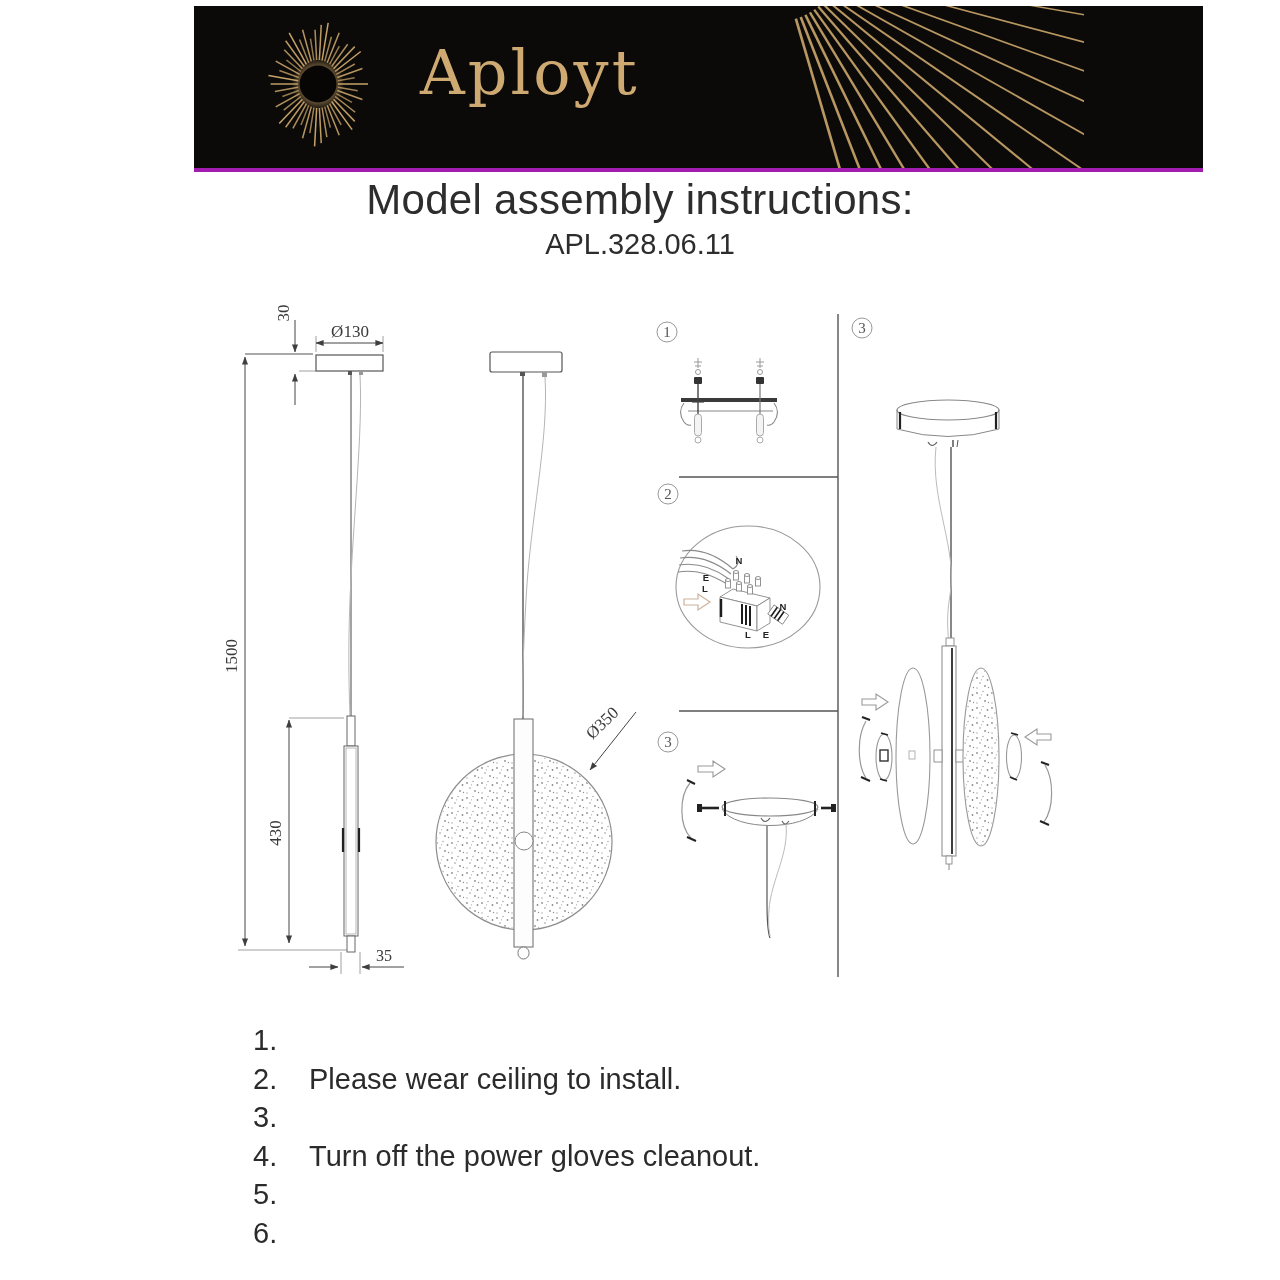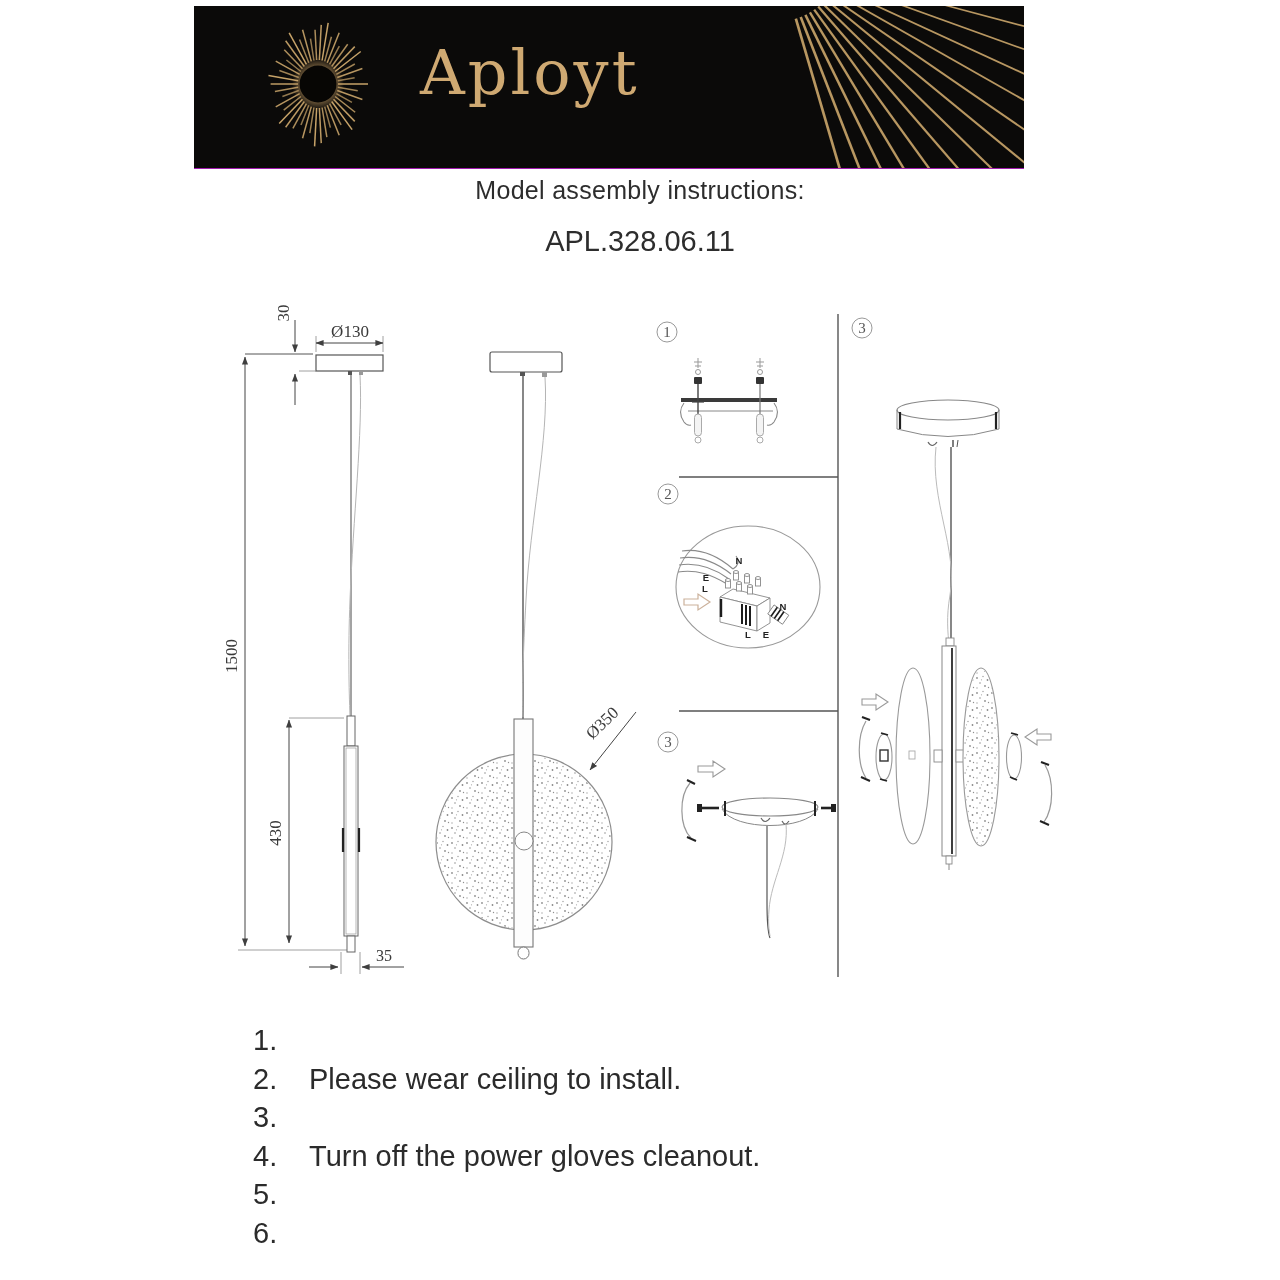--- a/index.html
+++ b/index.html
@@ -1,27 +1,27 @@
 <!DOCTYPE html>
 <html><head>
 <meta charset="utf-8">
 <style>
   html,body{margin:0;padding:0;background:#ffffff;}
   .page{position:relative;width:1280px;height:1280px;background:#ffffff;overflow:hidden;
         font-family:"Liberation Sans",sans-serif;}
   
-  .banner{position:absolute;left:194px;top:6px;width:830px;height:162px;background:#0b0a09;
-          overflow:hidden;border-bottom:1px solid #a21caf;}
+  .banner{position:absolute;left:194px;top:6px;width:1009px;height:162px;background:#0b0a09;
+          overflow:hidden;border-bottom:4px solid #a21caf;}
   .banner svg{position:absolute;left:0;top:0;}
   .brand{position:absolute;left:226px;top:30px;font-family:"DejaVu Serif",serif;
          font-size:62px;font-weight:400;color:#cfa972;letter-spacing:3px;}
   
   .title-block{position:absolute;left:0;top:176px;width:1280px;text-align:center;color:#2d2d2d;}
-  .title-line1{font-size:25px;letter-spacing:.3px;}
-  .title-line2{font-size:29px;margin-top:20px;}
+  .title-line1{font-size:42px;letter-spacing:.3px;}
+  .title-line2{font-size:29px;margin-top:4px;}
   
   .diagram-svg{position:absolute;left:0;top:0;width:1280px;height:1280px;}
   .dim{font-family:"Liberation Serif",serif;font-size:17px;fill:#3a3a3a;}
   .dim-s{font-family:"Liberation Serif",serif;font-size:16px;fill:#3a3a3a;}
   .badge{font-family:"Liberation Serif",serif;font-size:15px;fill:#555;}
   .wlbl{font-family:"Liberation Sans",sans-serif;font-size:9.5px;font-weight:700;fill:#222;}
   
   .instructions{position:absolute;left:253px;top:1024px;color:#2b2b2b;}
   .inst-row{display:flex;height:38.5px;align-items:flex-start;font-size:29px;}
   .inst-num{width:56px;flex:none;}

